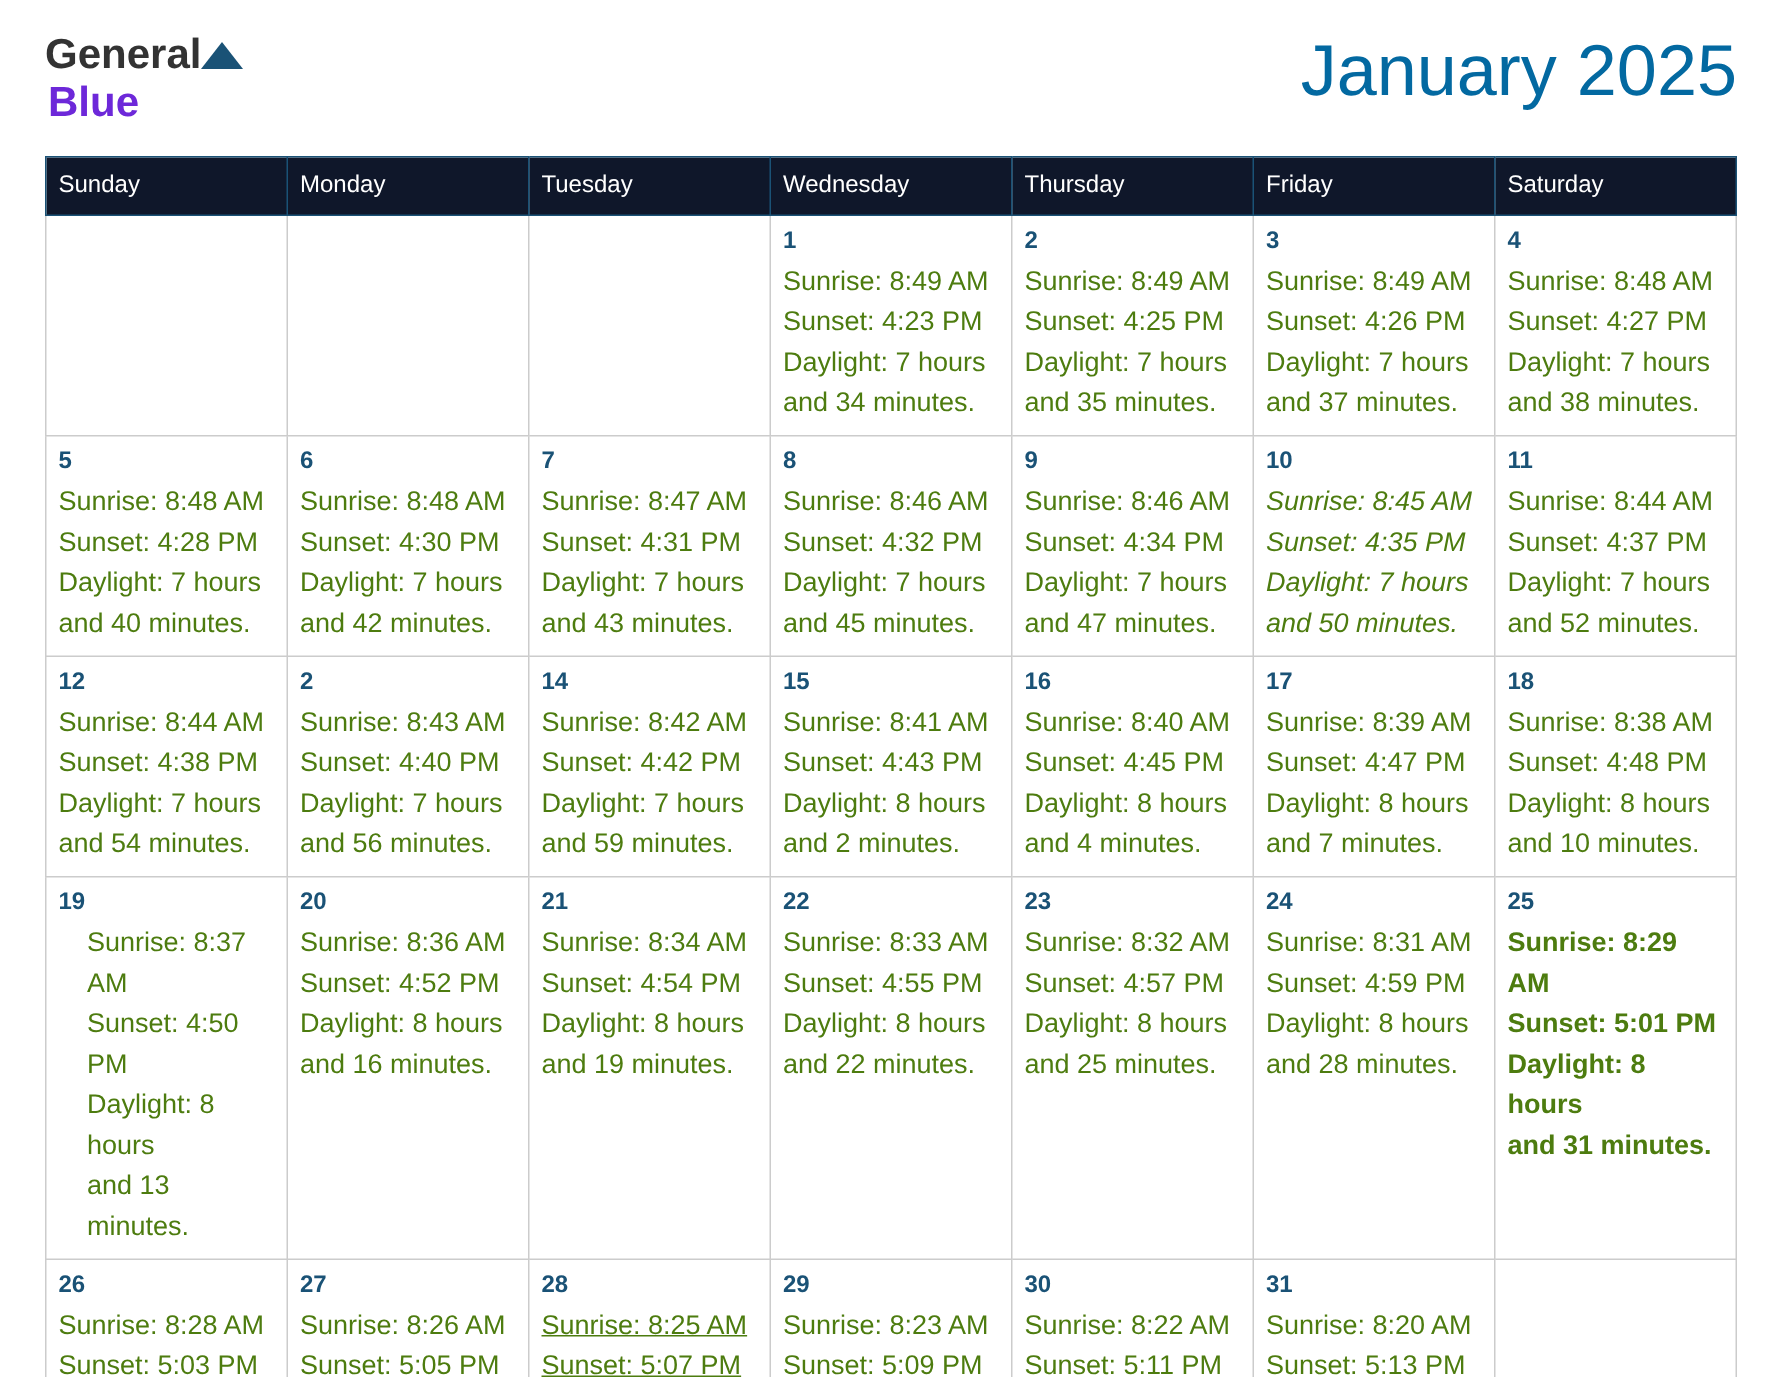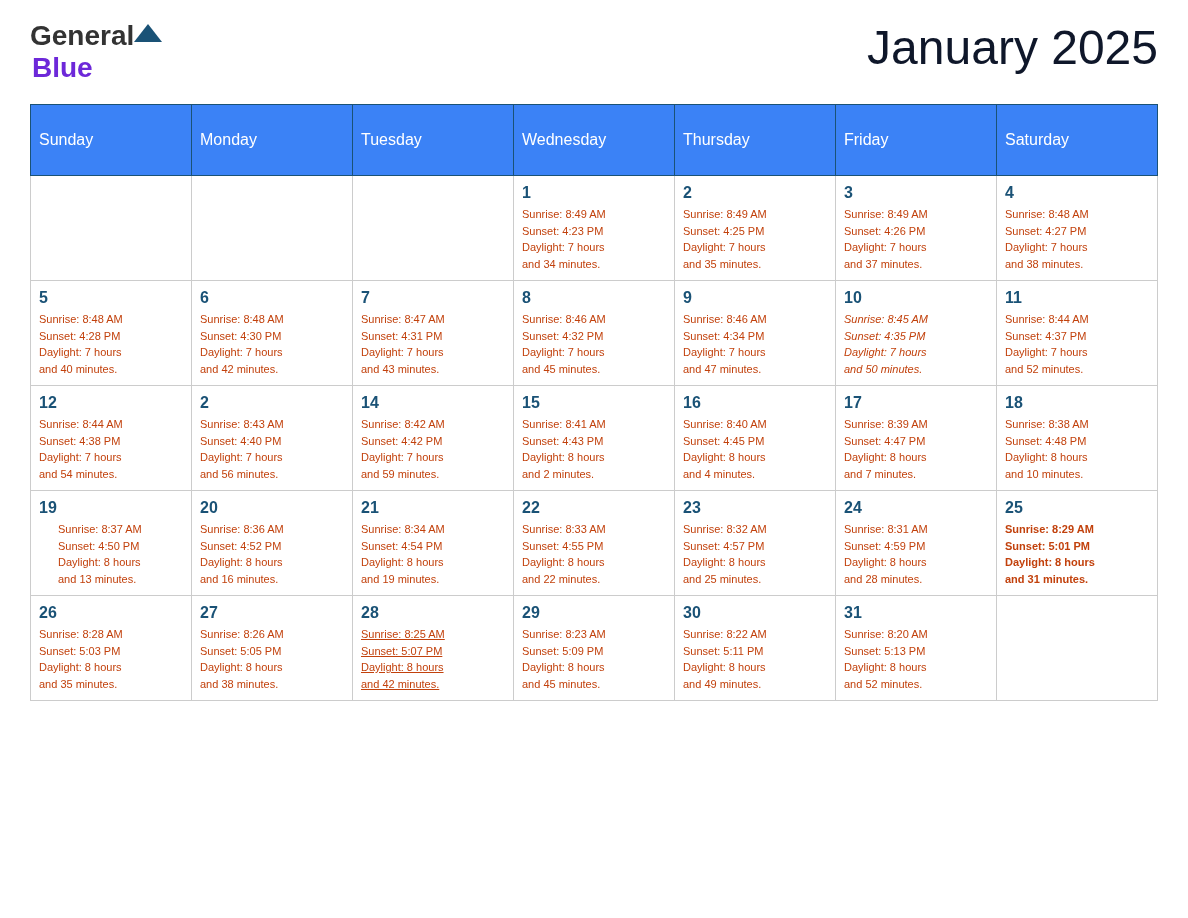--- a/index.html
+++ b/index.html
@@ -27,36 +27,36 @@
       font-size: 28px;
       font-weight: bold;
       margin-left: 2px;
     }
     .title-section {
       text-align: right;
     }
     .calendar-title {
       font-size: 48px;
       font-weight: normal;
-      color: #0f172a;
+      color: #0369a1;
     }
     .calendar-subtitle {
       font-size: 22px;
       color: #555;
       margin-top: 4px;
     }
     .calendar-table {
       width: 100%;
       border-collapse: collapse;
       table-layout: fixed;
     }
     .calendar-table thead tr th {
-      background-color: #3b82f6;
+      background-color: #0f172a;
       color: #fff;
-      padding: 26px 8px;
+      padding: 10px 8px;
       text-align: left;
       font-size: 16px;
       font-weight: normal;
       border: 1px solid #1a5276;
     }
     .calendar-table tbody tr td {
       border: 1px solid #ccc;
       vertical-align: top;
       padding: 8px;
       height: 100px;
@@ -64,35 +64,35 @@
       color: #333;
     }
     .day-number {
       font-size: 16px;
       font-weight: bold;
       color: #1a5276;
       display: block;
       margin-bottom: 4px;
     }
     .day-info {
-      color: #c2410c;
-      font-size: 11px;
+      color: #4d7c0f;
+      font-size: 18px;
       line-height: 1.5;
     }
     .empty-cell {
       background: #fff;
     }
     .logo-container {
       display: flex;
       flex-direction: column;
       align-items: flex-start;
     }
     .logo-top {
       display: flex;
-      align-items: flex-start;
+      align-items: flex-end;
     }
     .logo-bottom {
       display: flex;
       align-items: center;
       margin-left: 0;
     }
   </style>
 </head>
 <body>
 

